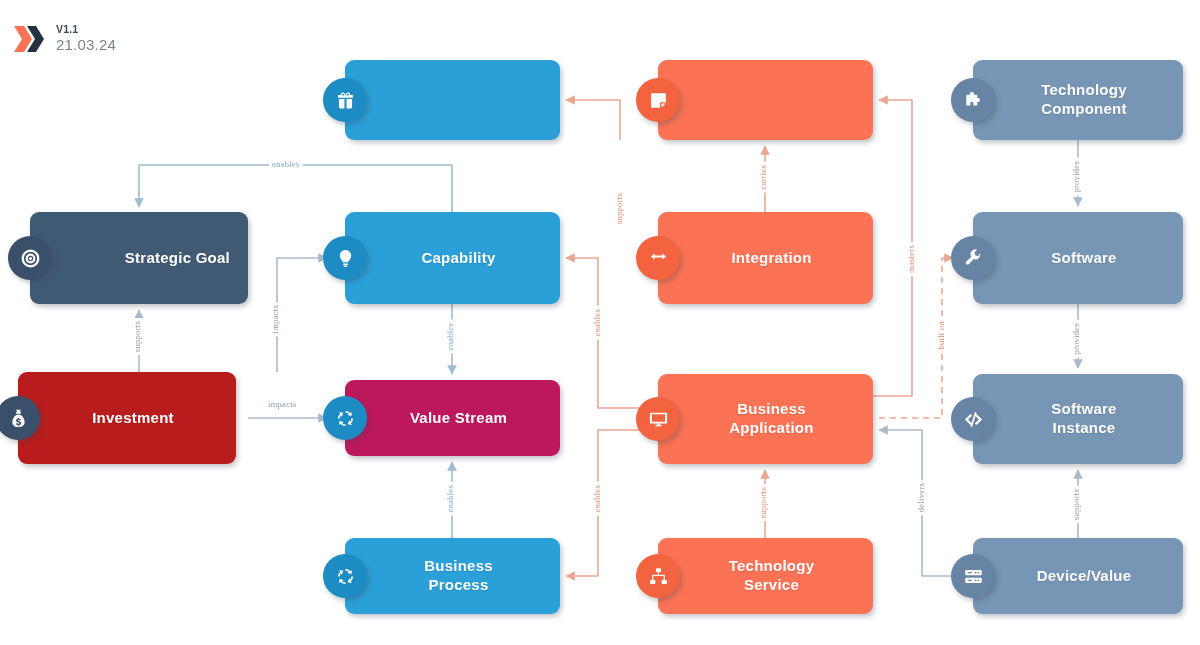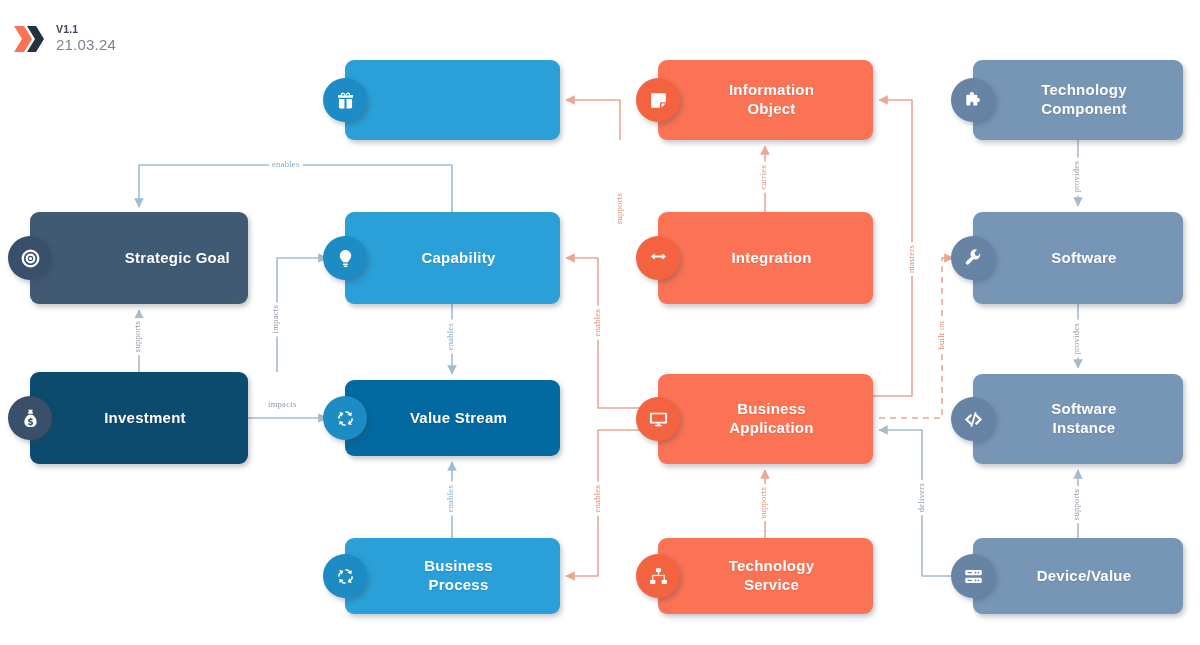--- a/index.html
+++ b/index.html
@@ -140,21 +140,21 @@
       <div class="node" style="left: 30px; top: 212px; width: 218px; height: 92px; background: rgb(65, 90, 116); justify-content: flex-end;">
         <div class="icon-badge" style="background: rgb(58, 80, 106);">
           <svg viewBox="0 0 24 24">
             <path d="M12 1.8A10.2 10.2 0 1 0 12 22.2 10.2 10.2 0 0 0 12 1.8zm0 2.6a7.6 7.6 0 1 1 0 15.2 7.6 7.6 0 0 1 0-15.2z"></path>
             <path d="M12 6.4a5.6 5.6 0 1 0 0 11.2 5.6 5.6 0 0 0 0-11.2zm0 2.5a3.1 3.1 0 1 1 0 6.2 3.1 3.1 0 0 1 0-6.2z"></path>
             <circle cx="12" cy="12" r="1.8"></circle>
           </svg>
         </div>
         <div class="title">Strategic Goal</div>
       </div>
-      <div class="node" style="left: 30px; top: 372px; width: 218px; height: 92px; background: #0c4a6e;">
+      <div class="node" style="left: 18px; top: 372px; width: 218px; height: 92px; background: #b91c1c;">
         <div class="icon-badge" style="background: rgb(58, 80, 106);">
           <svg viewBox="0 0 24 24">
             <path d="M9.3 2.1h5.4l-1 2.1 1.5 1.6-.8.9H9.6l-.8-.9 1.5-1.6z"></path>
             <path d="M12 7.3c-3.4 0-7 4.1-7 8.6 0 3.7 2.7 5.9 7 5.9s7-2.2 7-5.9c0-4.5-3.6-8.6-7-8.6zm.8 4v.9c.9.1 1.6.5 2 1l-1.1 1.1c-.4-.4-.9-.6-1.5-.6-.6 0-1 .2-1 .6 0 .4.4.5 1.4.8 1.4.3 2.4.8 2.4 2.2 0 1.1-.8 1.9-2.2 2.1v.9h-1.5v-.9c-1-.1-1.9-.6-2.4-1.2l1.2-1.1c.4.5 1.1.8 1.8.8.7 0 1.1-.2 1.1-.6 0-.4-.4-.6-1.4-.8-1.3-.3-2.4-.8-2.4-2.2 0-1.1.8-1.9 2.1-2.1v-.9z"></path>
           </svg>
         </div>
         <div class="title">Investment</div>
       </div>
       <div class="node" style="left: 345px; top: 60px; width: 215px; height: 80px; background: rgb(42, 159, 216);">
         <div class="icon-badge" style="background: rgb(30, 140, 196);">
@@ -167,21 +167,21 @@
       <div class="node" style="left: 345px; top: 212px; width: 215px; height: 92px; background: rgb(42, 159, 216);">
         <div class="icon-badge" style="background: rgb(30, 140, 196);">
           <svg viewBox="0 0 24 24">
             <path d="M12 2.2c-3.6 0-6.5 2.9-6.5 6.5 0 2.3 1.1 4 2.2 5.2.8.9 1.3 1.6 1.4 2.5h5.8c.1-.9.6-1.6 1.4-2.5 1.1-1.2 2.2-2.9 2.2-5.2 0-3.6-2.9-6.5-6.5-6.5z"></path>
             <rect x="9" y="17.7" width="6" height="1.7" rx=".85"></rect>
             <rect x="9.8" y="20.1" width="4.4" height="1.7" rx=".85"></rect>
           </svg>
         </div>
         <div class="title">Capability</div>
       </div>
-      <div class="node" style="left: 345px; top: 380px; width: 215px; height: 76px; background: #0369a1;">
+      <div class="node" style="left: 345px; top: 380px; width: 215px; height: 76px; background: #be185d;">
         <div class="icon-badge" style="background: rgb(30, 140, 196);">
           <svg viewBox="0 0 24 24">
             <path d="M12 3.4c2.2 0 4.2 1 5.5 2.6l1.8-1.4-.6 4.9-4.6-1.8 1.7-1.3A5.5 5.5 0 0 0 12 5.5z"></path>
             <path d="M20.6 12c0 2.2-1 4.2-2.6 5.5l1.4 1.8-4.9-.6 1.8-4.6 1.3 1.7A5.5 5.5 0 0 0 18.5 12z"></path>
             <path d="M12 20.6c-2.2 0-4.2-1-5.5-2.6l-1.8 1.4.6-4.9 4.6 1.8-1.7 1.3a5.5 5.5 0 0 0 3.8 1z"></path>
             <path d="M3.4 12c0-2.2 1-4.2 2.6-5.5L4.6 4.7l4.9.6-1.8 4.6-1.3-1.7A5.5 5.5 0 0 0 5.5 12z"></path>
           </svg>
         </div>
         <div class="title">Value Stream</div>
       </div>
@@ -197,22 +197,20 @@
         <div class="title">Business
 Process</div>
       </div>
       <div class="node" style="left: 658px; top: 60px; width: 215px; height: 80px; background: rgb(251, 115, 84);">
         <div class="icon-badge" style="background: rgb(244, 99, 63);">
           <svg viewBox="0 0 24 24">
             <path d="M4.3 3.6h15.4c.4 0 .7.3.7.7v9.6h-5.2c-.9 0-1.6.7-1.6 1.6v4.9H4.3c-.4 0-.7-.3-.7-.7V4.3c0-.4.3-.7.7-.7z"></path>
             <path d="M15.5 20.1v-4.3c0-.3.2-.5.5-.5h4.1z"></path>
           </svg>
         </div>
-        <div class="title">Information
-Object</div>
       </div>
       <div class="node" style="left: 658px; top: 212px; width: 215px; height: 92px; background: rgb(251, 115, 84);">
         <div class="icon-badge" style="background: rgb(244, 99, 63);">
           <svg viewBox="0 0 24 24">
             <path d="M7.6 6.2l-4.3 3.5 4.3 3.5v-2.3h8.8v2.3l4.3-3.5-4.3-3.5v2.3H7.6z"></path>
             <path d="M3.3 14.5h17.4v1.9H3.3z" opacity="0"></path>
             <path d="M16.4 13.1v2.3H7.6v-2.3l-4.3 3.5 4.3 3.5v-2.3h8.8v2.3l4.3-3.5z" opacity="0"></path>
           </svg>
         </div>
         <div class="title">Integration</div>

